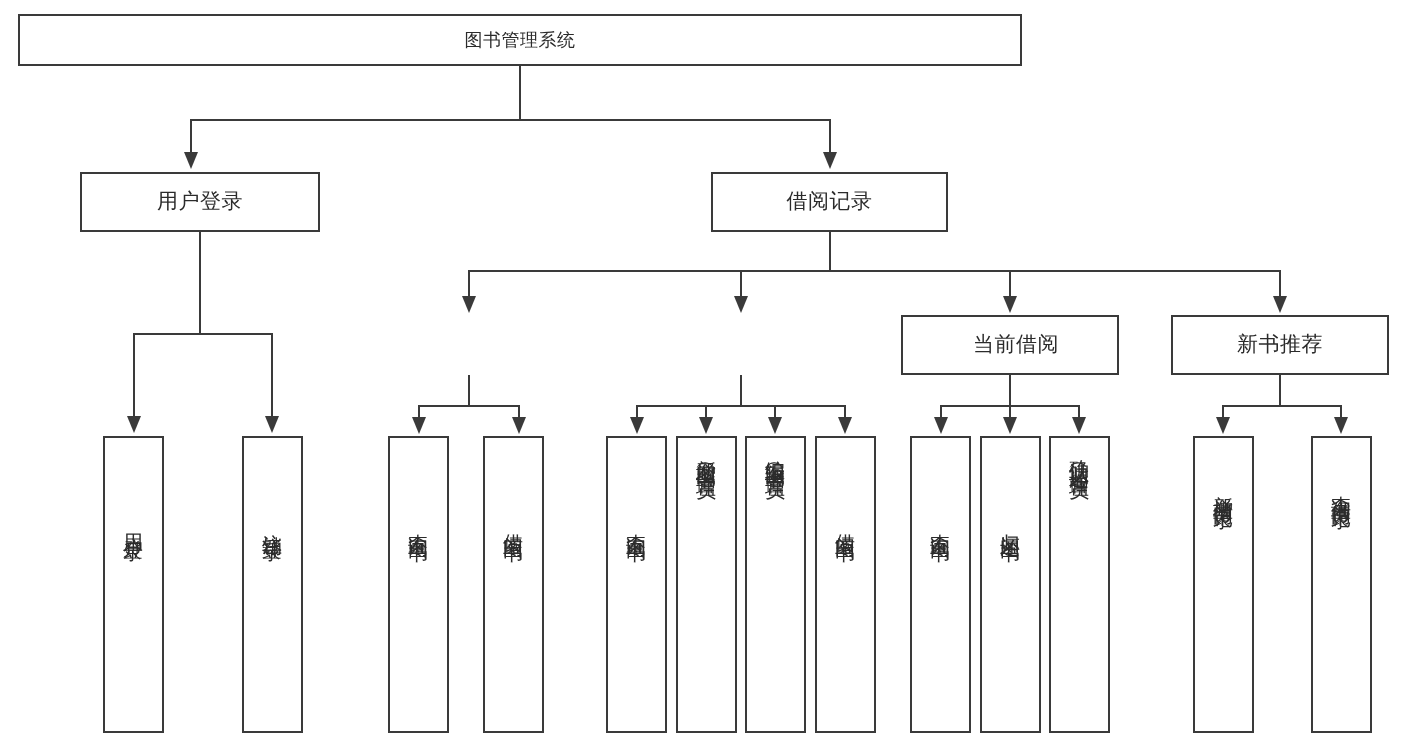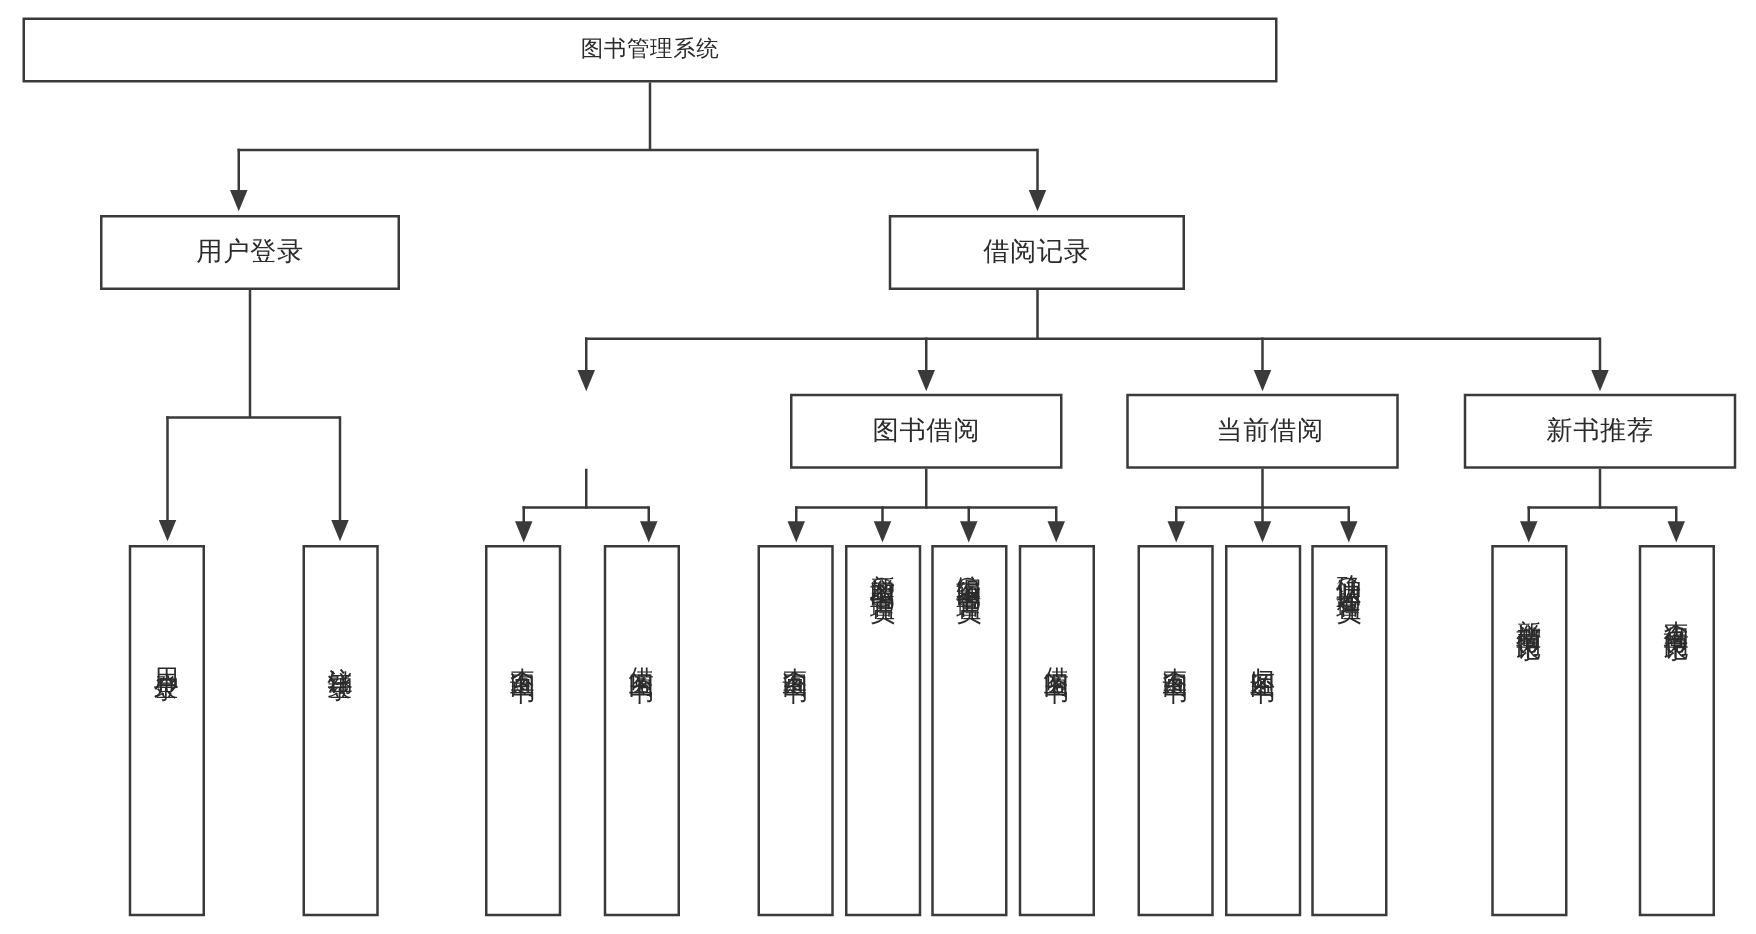--- a/index.html
+++ b/index.html
@@ -117,23 +117,20 @@
   <div class="line h" style="left:468px; top:270px; width:812px;"></div>
   <div class="line v" style="left:468px; top:270px; height:28px;"></div>
   <div class="arrow" style="left:462px; top:296px;"></div>
   <div class="line v" style="left:740px; top:270px; height:28px;"></div>
   <div class="arrow" style="left:734px; top:296px;"></div>
   <div class="line v" style="left:1009px; top:270px; height:28px;"></div>
   <div class="arrow" style="left:1003px; top:296px;"></div>
   <div class="line v" style="left:1279px; top:270px; height:28px;"></div>
   <div class="arrow" style="left:1273px; top:296px;"></div>
 
-  <div class="node horiz" style="left:632px; top:315px; width:218px; height:60px;">
-    <span class="label">图书借阅</span>
-  </div>
   <div class="node horiz" style="left:901px; top:315px; width:218px; height:60px;padding-left:12px;">
     <span class="label">当前借阅</span>
   </div>
   <div class="node horiz" style="left:1171px; top:315px; width:218px; height:60px;">
     <span class="label">新书推荐</span>
   </div>
 
   <div class="line v" style="left:468px; top:375px; height:32px;"></div>
   <div class="line h" style="left:418px; top:405px; width:101px;"></div>
   <div class="line v" style="left:418px; top:405px; height:14px;"></div>

